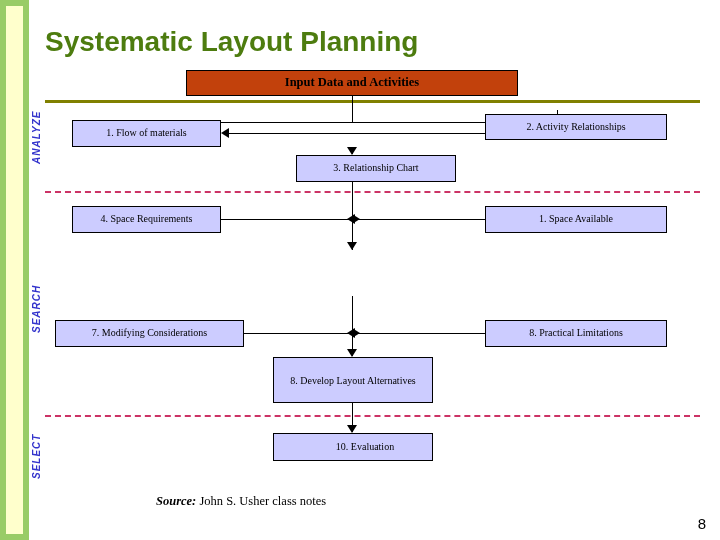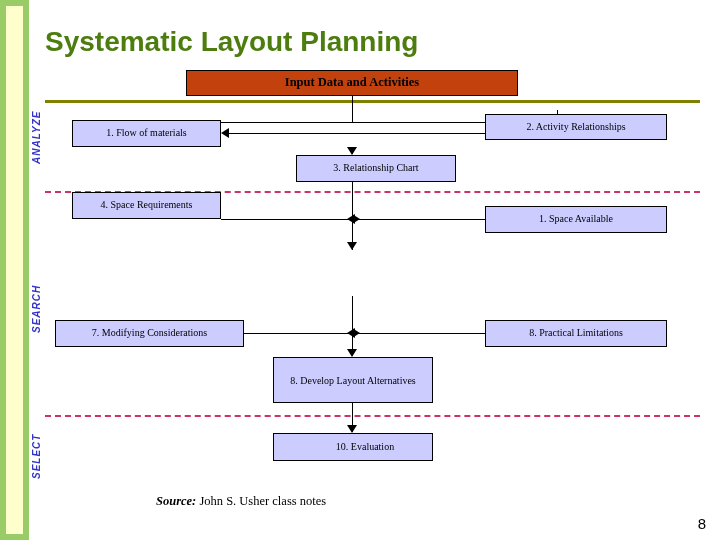--- a/index.html
+++ b/index.html
@@ -185,21 +185,21 @@
 
   <div class="line-h" style="left:229px; top:133px; width:256px;"></div>
   <div class="arrow arrow-left" style="left:221px; top:128px;"></div>
 
   <div class="line-v" style="left:352px; top:147px; height:7px;"></div>
   <div class="arrow arrow-down" style="left:347px; top:147px;"></div>
   <div class="box" style="left:273px; top:155px; width:160px; height:27px;margin-left:23px;">3. Relationship Chart</div>
 
   <div class="dashed" style="left:45px; top:191px; width:655px;"></div>
 
-  <div class="box" style="left:72px; top:192px; width:149px; height:27px;">4. Space Requirements</div>
+  <div class="box" style="left:72px; top:206px; width:149px; height:27px;">4. Space Requirements</div>
   <div class="box" style="left:485px; top:206px; width:182px; height:27px;">1. Space Available</div>
   <div class="line-h" style="left:221px; top:219px; width:264px;"></div>
   <div class="arrow arrow-left" style="left:347px; top:214px;"></div>
   <div class="arrow arrow-right" style="left:352px; top:214px;"></div>
 
   <div class="line-v" style="left:352px; top:182px; height:68px;"></div>
   <div class="arrow arrow-down" style="left:347px; top:242px;"></div>
 
 
   <div class="box" style="left:55px; top:320px; width:189px; height:27px;">7. Modifying Considerations</div>

